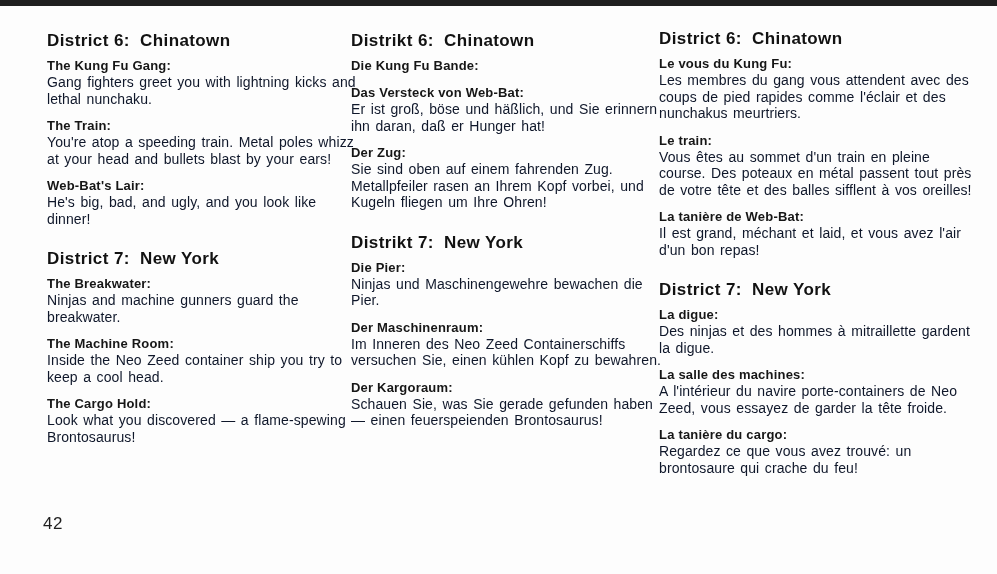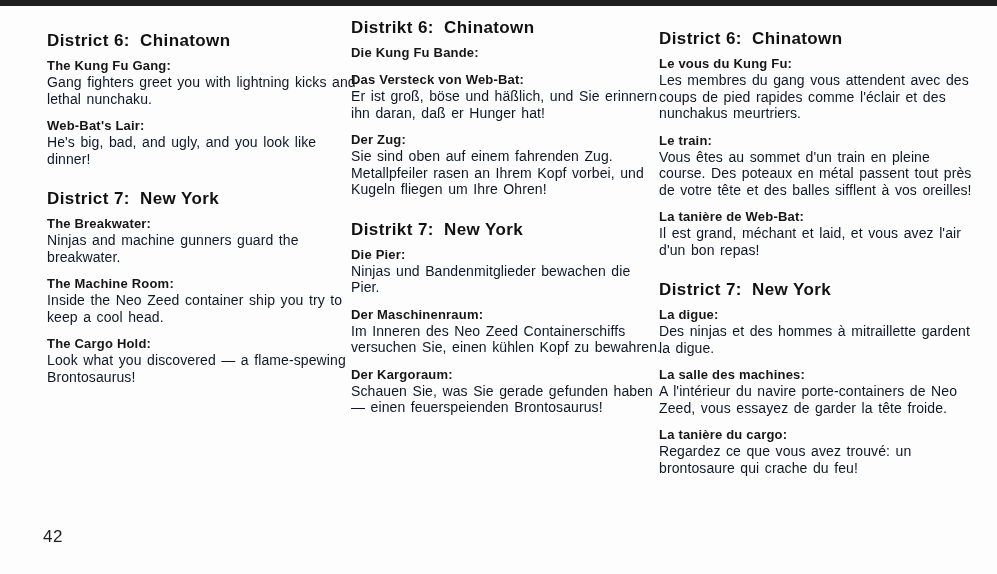--- a/index.html
+++ b/index.html
@@ -17,21 +17,21 @@
     position: absolute;
     top: 0; left: 0;
     width: 100%;
     height: 6px;
     background: #1f1f1f;
   }
   .col {
     position: absolute;
   }
   .col-english { left: 47px;  top: 31px; width: 300px; }
-  .col-german  { left: 351px; top: 18px; width: 302px; }
+  .col-german  { left: 351px; top: 31px; width: 302px; }
   .col-french  { left: 659px; top: 29px; width: 314px; }
 
   .section + .section { margin-top: 22px; }
   .section-heading {
     font-size: 17px;
     font-weight: 700;
     line-height: 20px;
     letter-spacing: 0.4px;
     color: #121212;
     margin: 0 0 6px 0;
@@ -53,39 +53,44 @@
     line-height: 16.5px;
     color: #0f172a;
     margin: 0;
     white-space: pre;
     word-spacing: 1.5px;
     letter-spacing: 0.1px;
   }
   .page-number {
     position: absolute;
     left: 43px;
-    top: 527px;
+    top: 514px;
     font-size: 17px;
     letter-spacing: 0.5px;
     color: #1f1f1f;
   }
 </style>
 </head>
 <body>
 
 <div class="page">
   <div class="top-bar"></div>
 
   <section class="col col-english">
       <div class="section">
         <h2 class="section-heading">District 6:  Chinatown</h2>
         <div class="entry">
           <h3 class="entry-title">The Kung Fu Gang:</h3>
           <p class="entry-body">Gang fighters greet you with lightning kicks and
 lethal nunchaku.</p>
+        </div>
+        <div class="entry">
+          <h3 class="entry-title">The Train:</h3>
+          <p class="entry-body">You're atop a speeding train. Metal poles whizz
+at your head and bullets blast by your ears!</p>
         </div>
         <div class="entry">
           <h3 class="entry-title">Web-Bat's Lair:</h3>
           <p class="entry-body">He's big, bad, and ugly, and you look like
 dinner!</p>
         </div>
       </div>
       <div class="section">
         <h2 class="section-heading">District 7:  New York</h2>
         <div class="entry">
@@ -120,21 +125,21 @@
           <h3 class="entry-title">Der Zug:</h3>
           <p class="entry-body">Sie sind oben auf einem fahrenden Zug.
 Metallpfeiler rasen an Ihrem Kopf vorbei, und
 Kugeln fliegen um Ihre Ohren!</p>
         </div>
       </div>
       <div class="section">
         <h2 class="section-heading">Distrikt 7:  New York</h2>
         <div class="entry">
           <h3 class="entry-title">Die Pier:</h3>
-          <p class="entry-body">Ninjas und Bandenmitglieder bewachen die
+          <p class="entry-body">Ninjas und Maschinengewehre bewachen die
 Pier.</p>
         </div>
         <div class="entry">
           <h3 class="entry-title">Der Maschinenraum:</h3>
           <p class="entry-body">Im Inneren des Neo Zeed Containerschiffs
 versuchen Sie, einen kühlen Kopf zu bewahren.</p>
         </div>
         <div class="entry">
           <h3 class="entry-title">Der Kargoraum:</h3>
           <p class="entry-body">Schauen Sie, was Sie gerade gefunden haben

